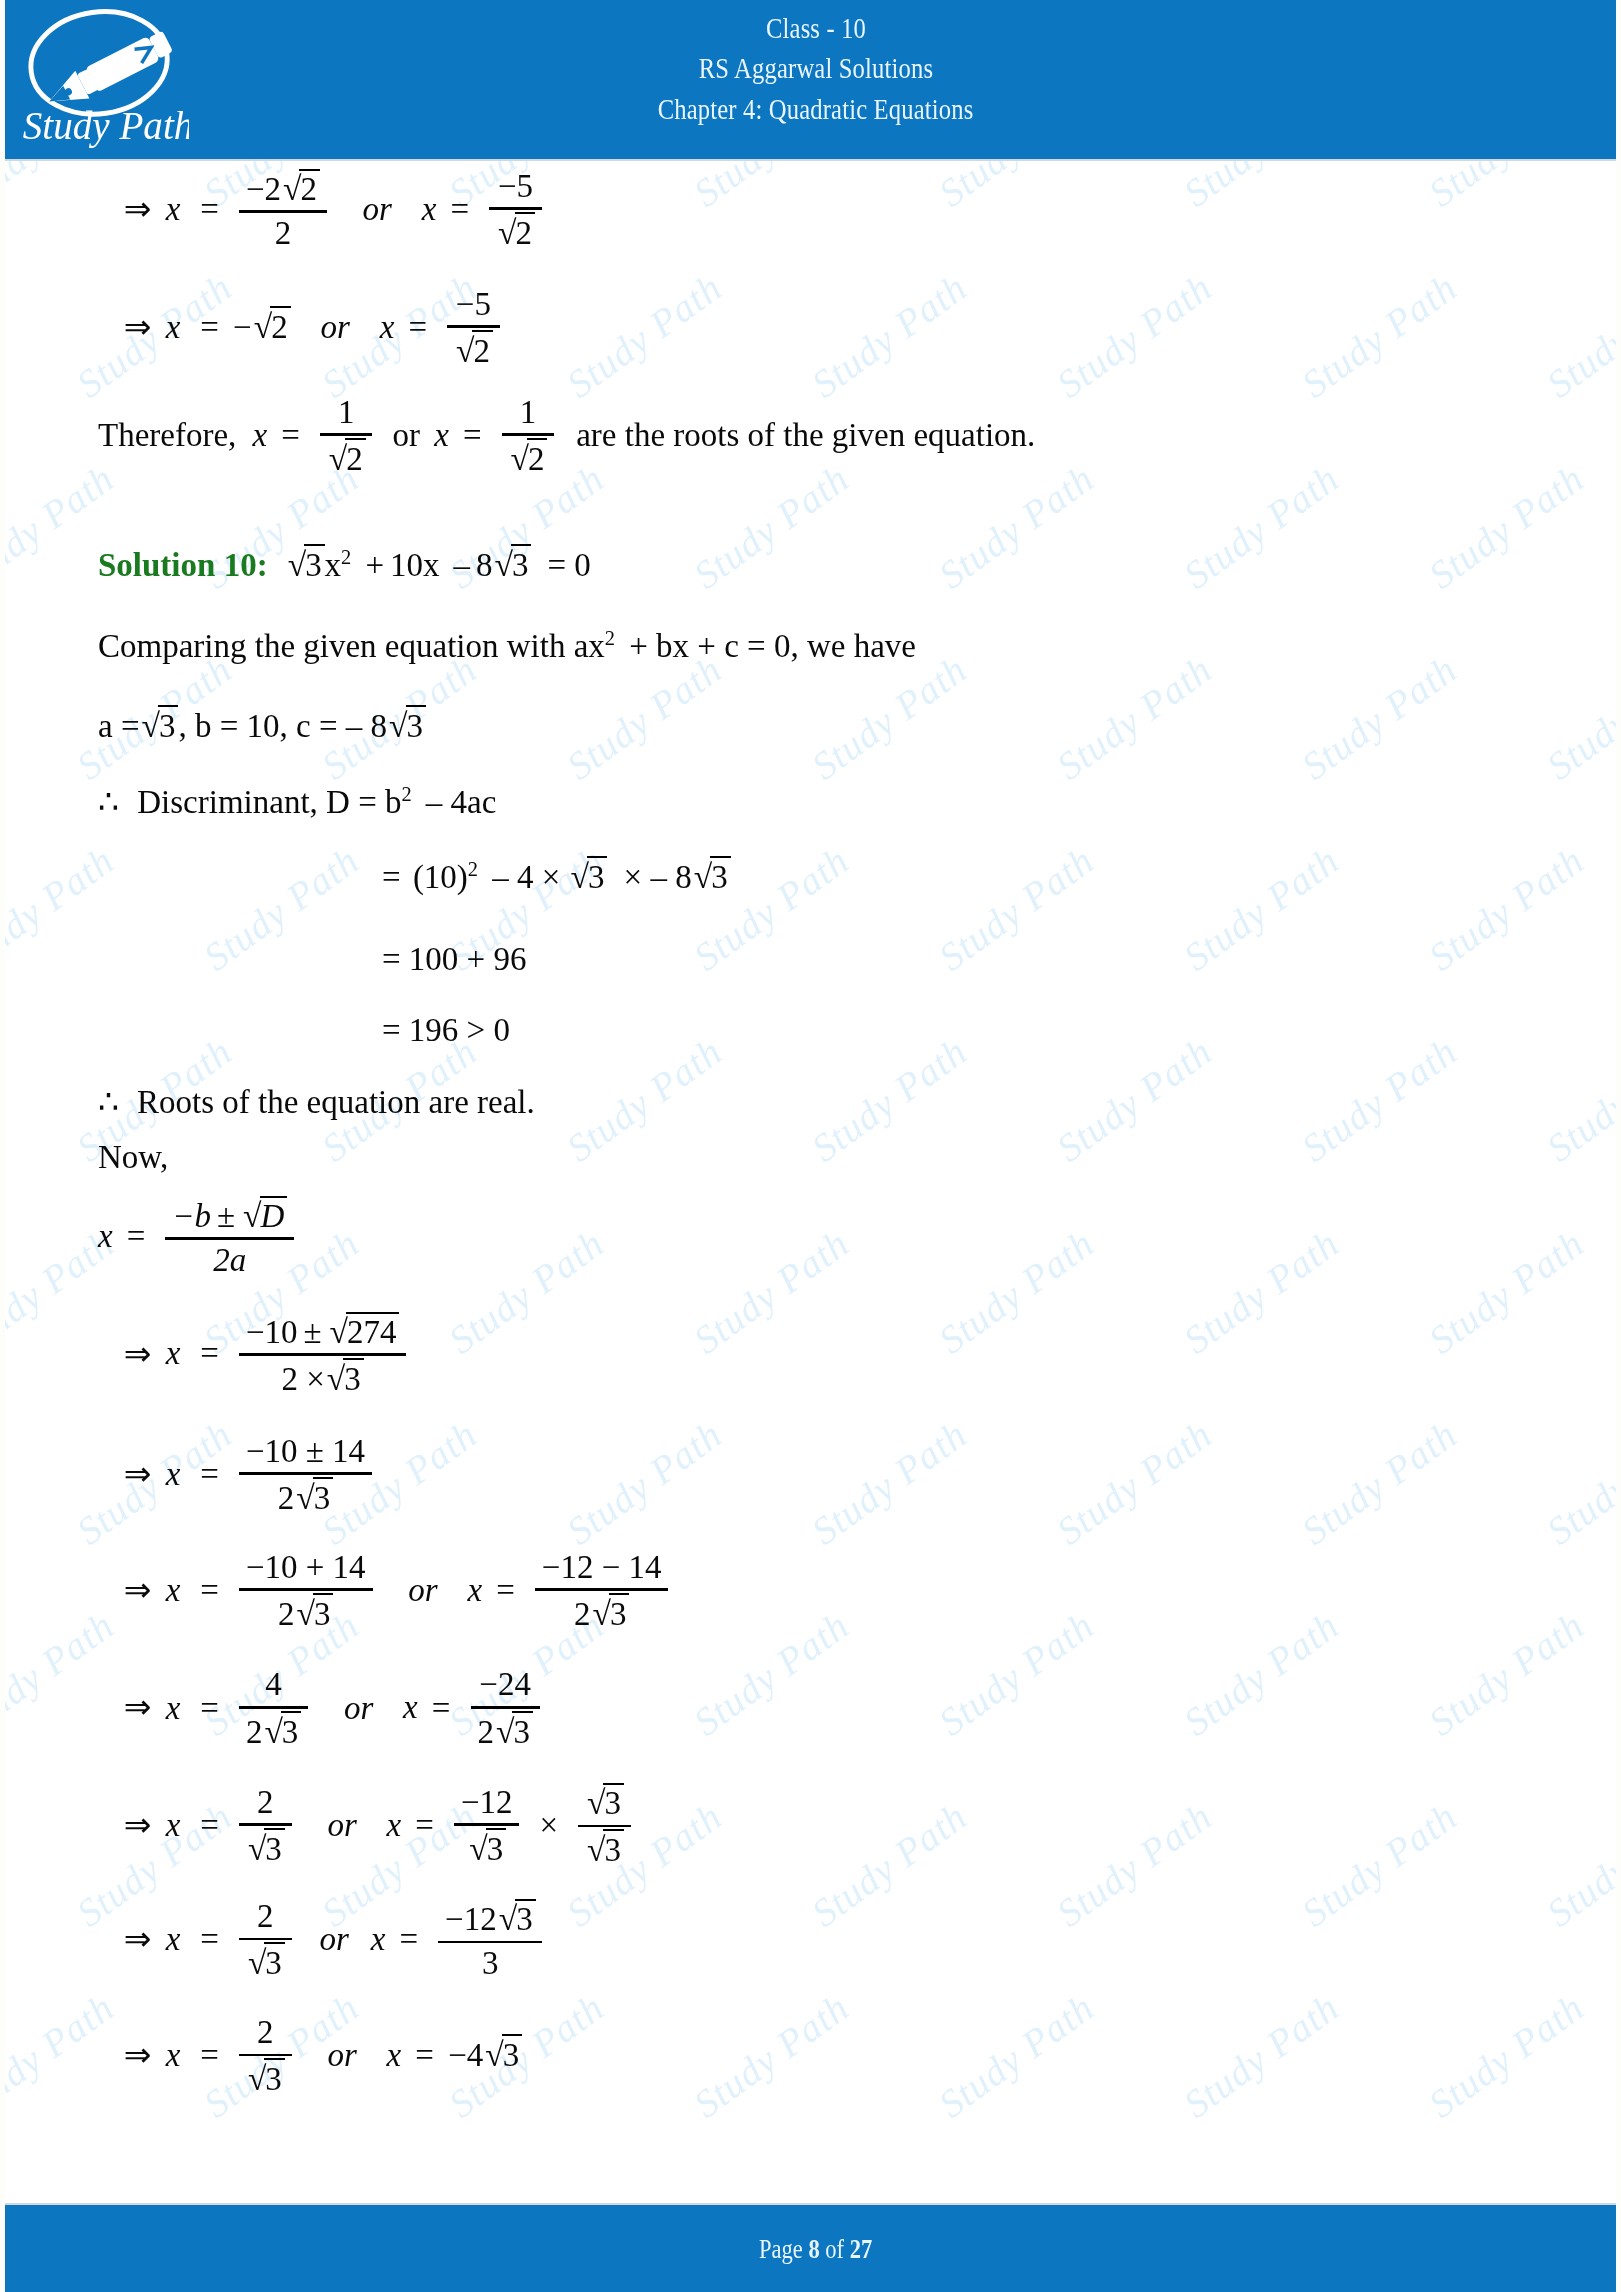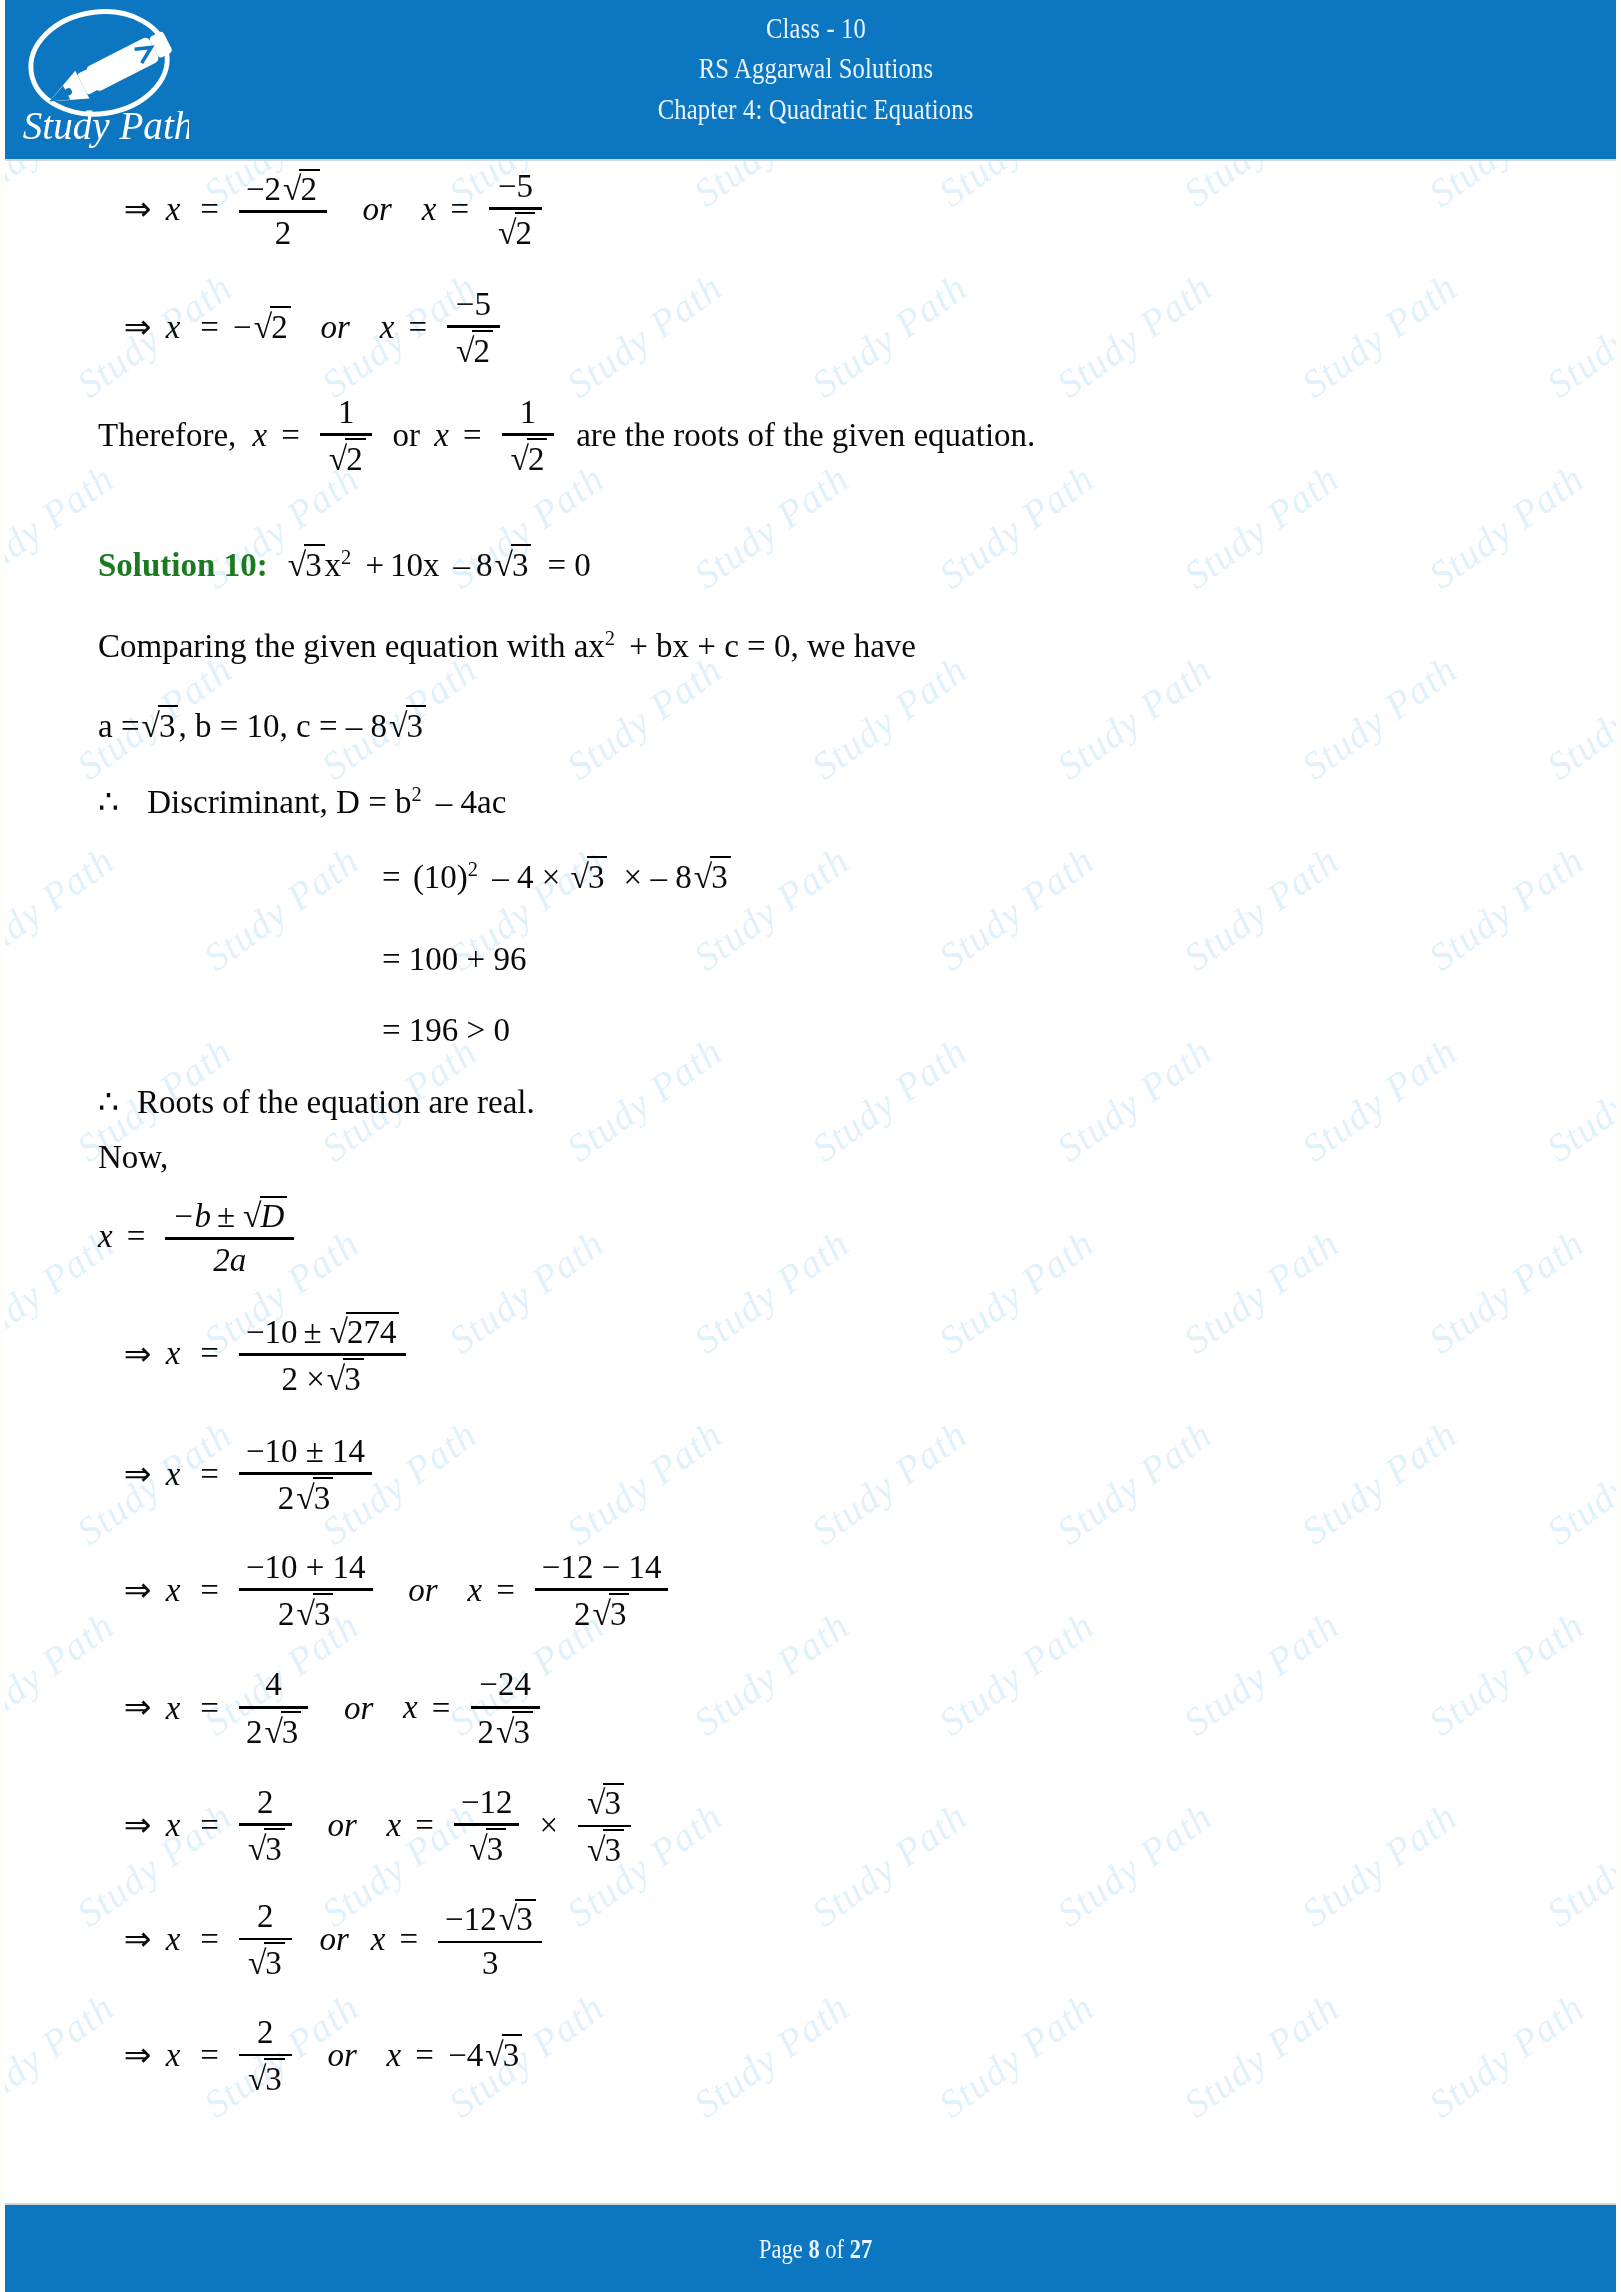--- a/index.html
+++ b/index.html
@@ -302,21 +302,21 @@
       <span>Comparing the given equation with ax</span><sup class="ex">2</sup>
       <span style="margin-left:5.9px;">+ bx + c = 0, we have</span>
     </div>
 
     <div class="ln" style="margin-top:17.6px;height:61px;">
       <span>a =</span><span class="sq"><span class="rad">√</span><span class="body">3</span></span><span>, b = 10, c = – 8</span><span class="sq"><span class="rad">√</span><span class="body">3</span></span>
     </div>
 
     <div class="ln" style="margin-top:15.7px;height:57px;">
       <span>∴</span>
-      <span style="margin-left:20px;text-align:right;">Discriminant, D = b</span><sup class="ex">2</sup>
+      <span style="margin-left:10px;text-align:right;">Discriminant, D = b</span><sup class="ex">2</sup>
       <span style="margin-left:5.9px;">– 4ac</span>
     </div>
 
     <div class="ln" style="margin-top:17.6px;height:63px;padding-left:284px;">
       <span>=</span>
       <span style="margin-left:4px;">(10)</span><sup class="ex">2</sup>
       <span style="margin-left:5.9px;">– 4 ×</span>
       <span class="sq"><span class="rad">√</span><span class="body">3</span></span>
       <span style="margin-left:7.8px;">× – 8</span><span class="sq"><span class="rad">√</span><span class="body">3</span></span>
     </div>

